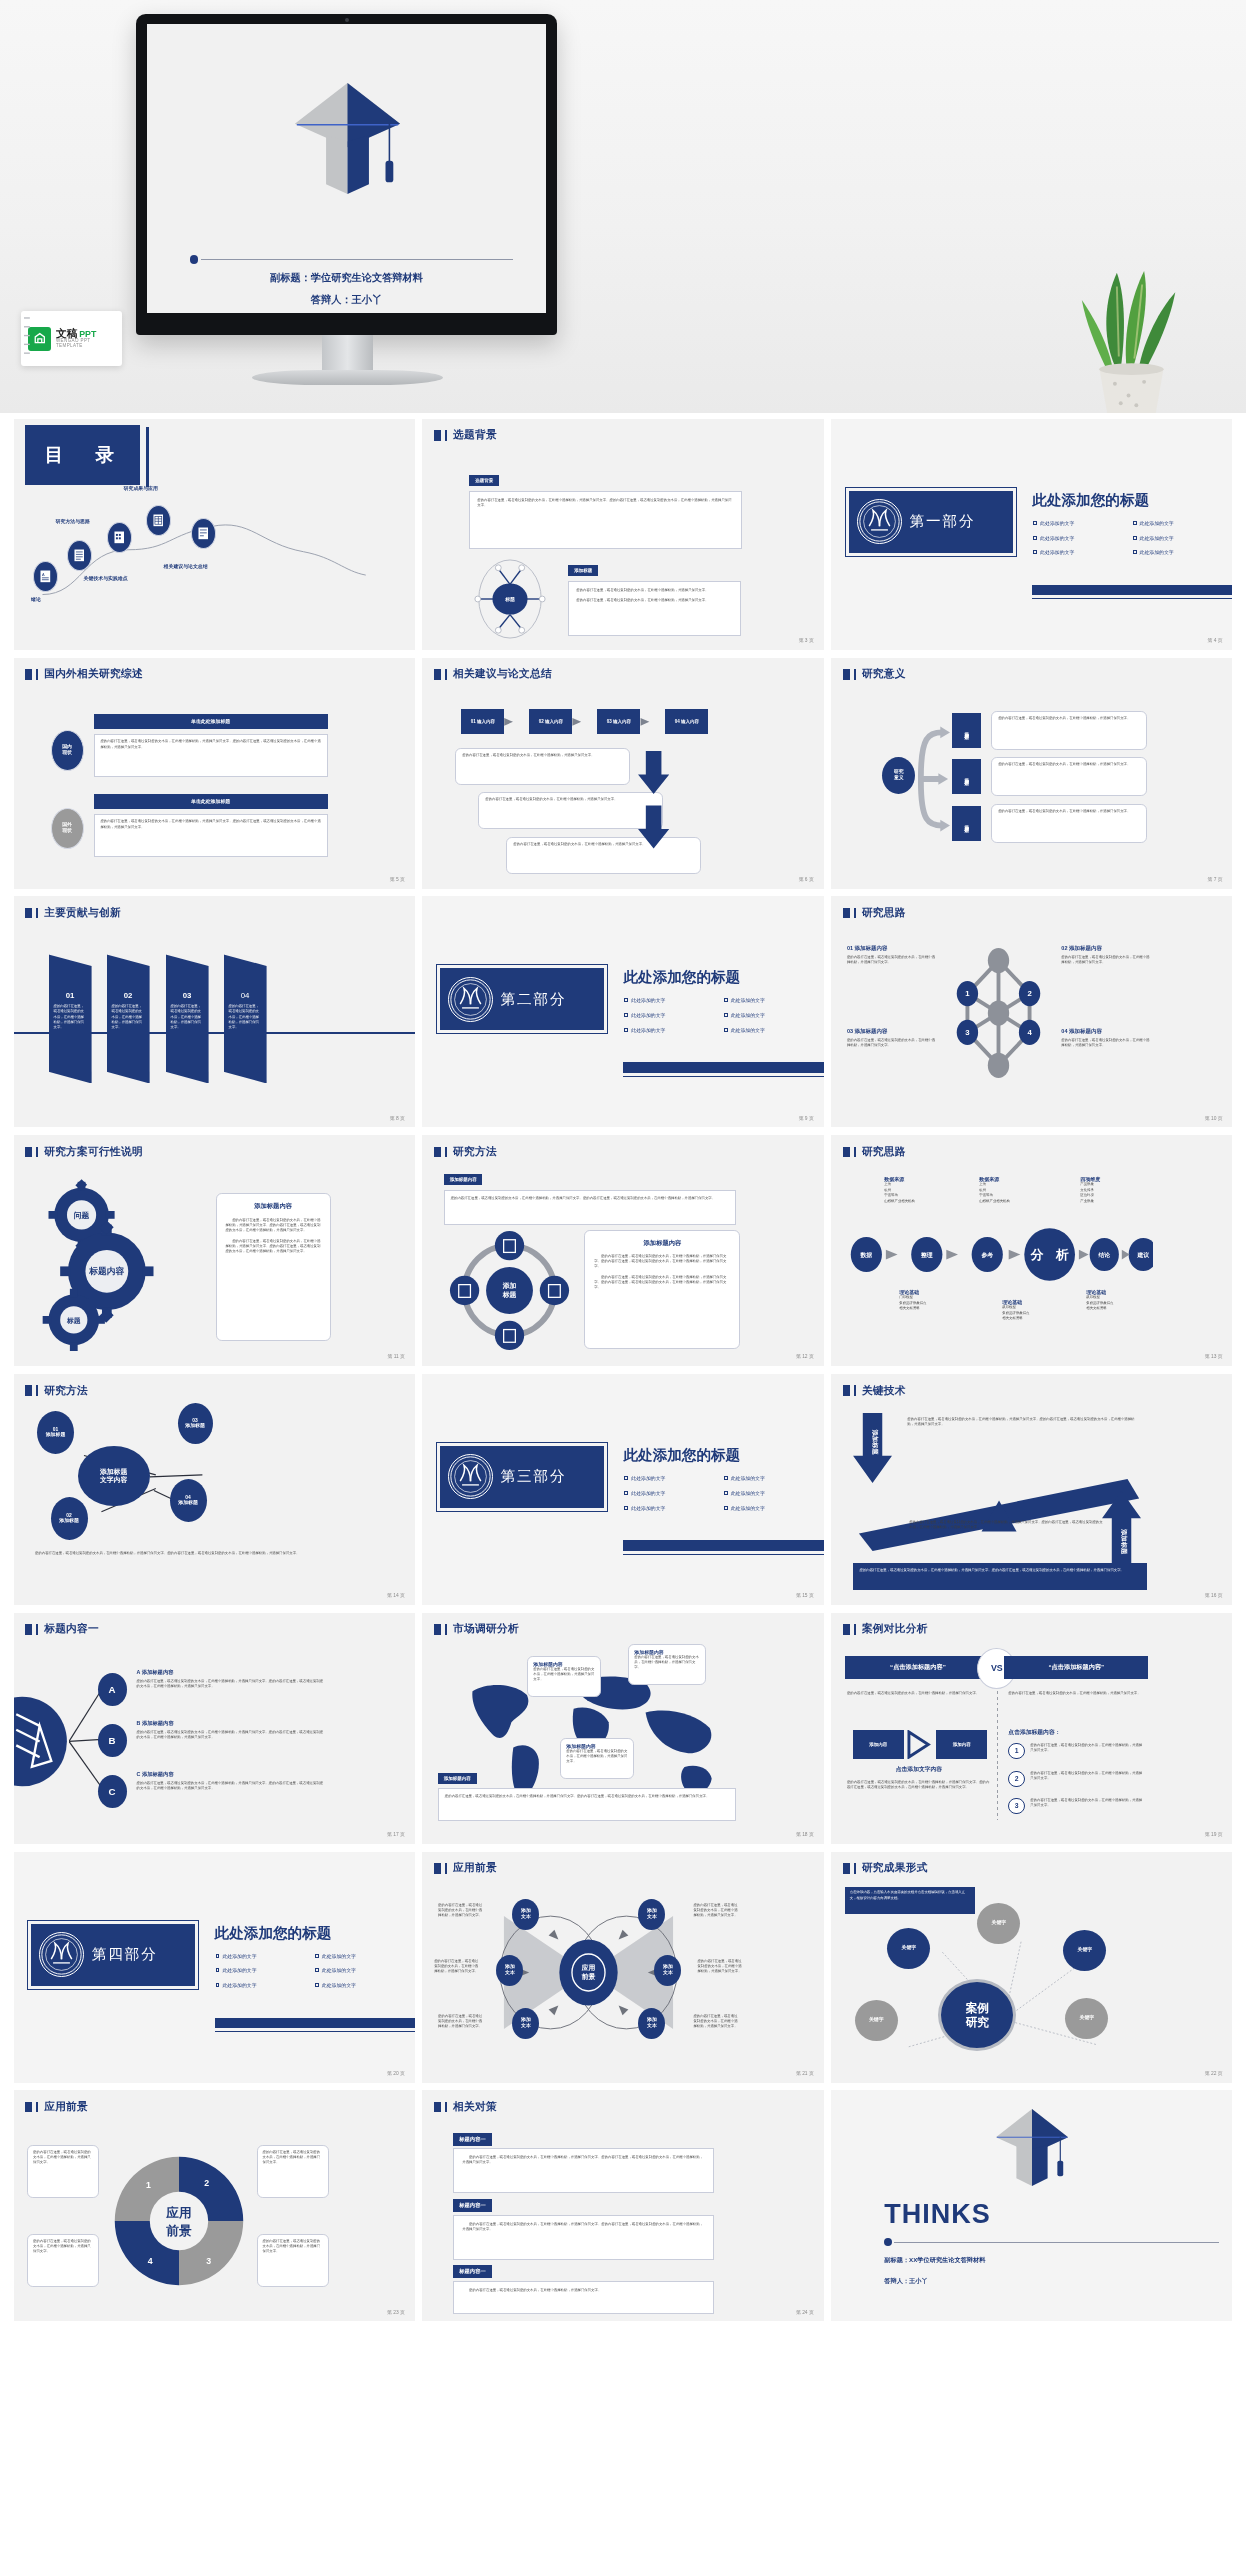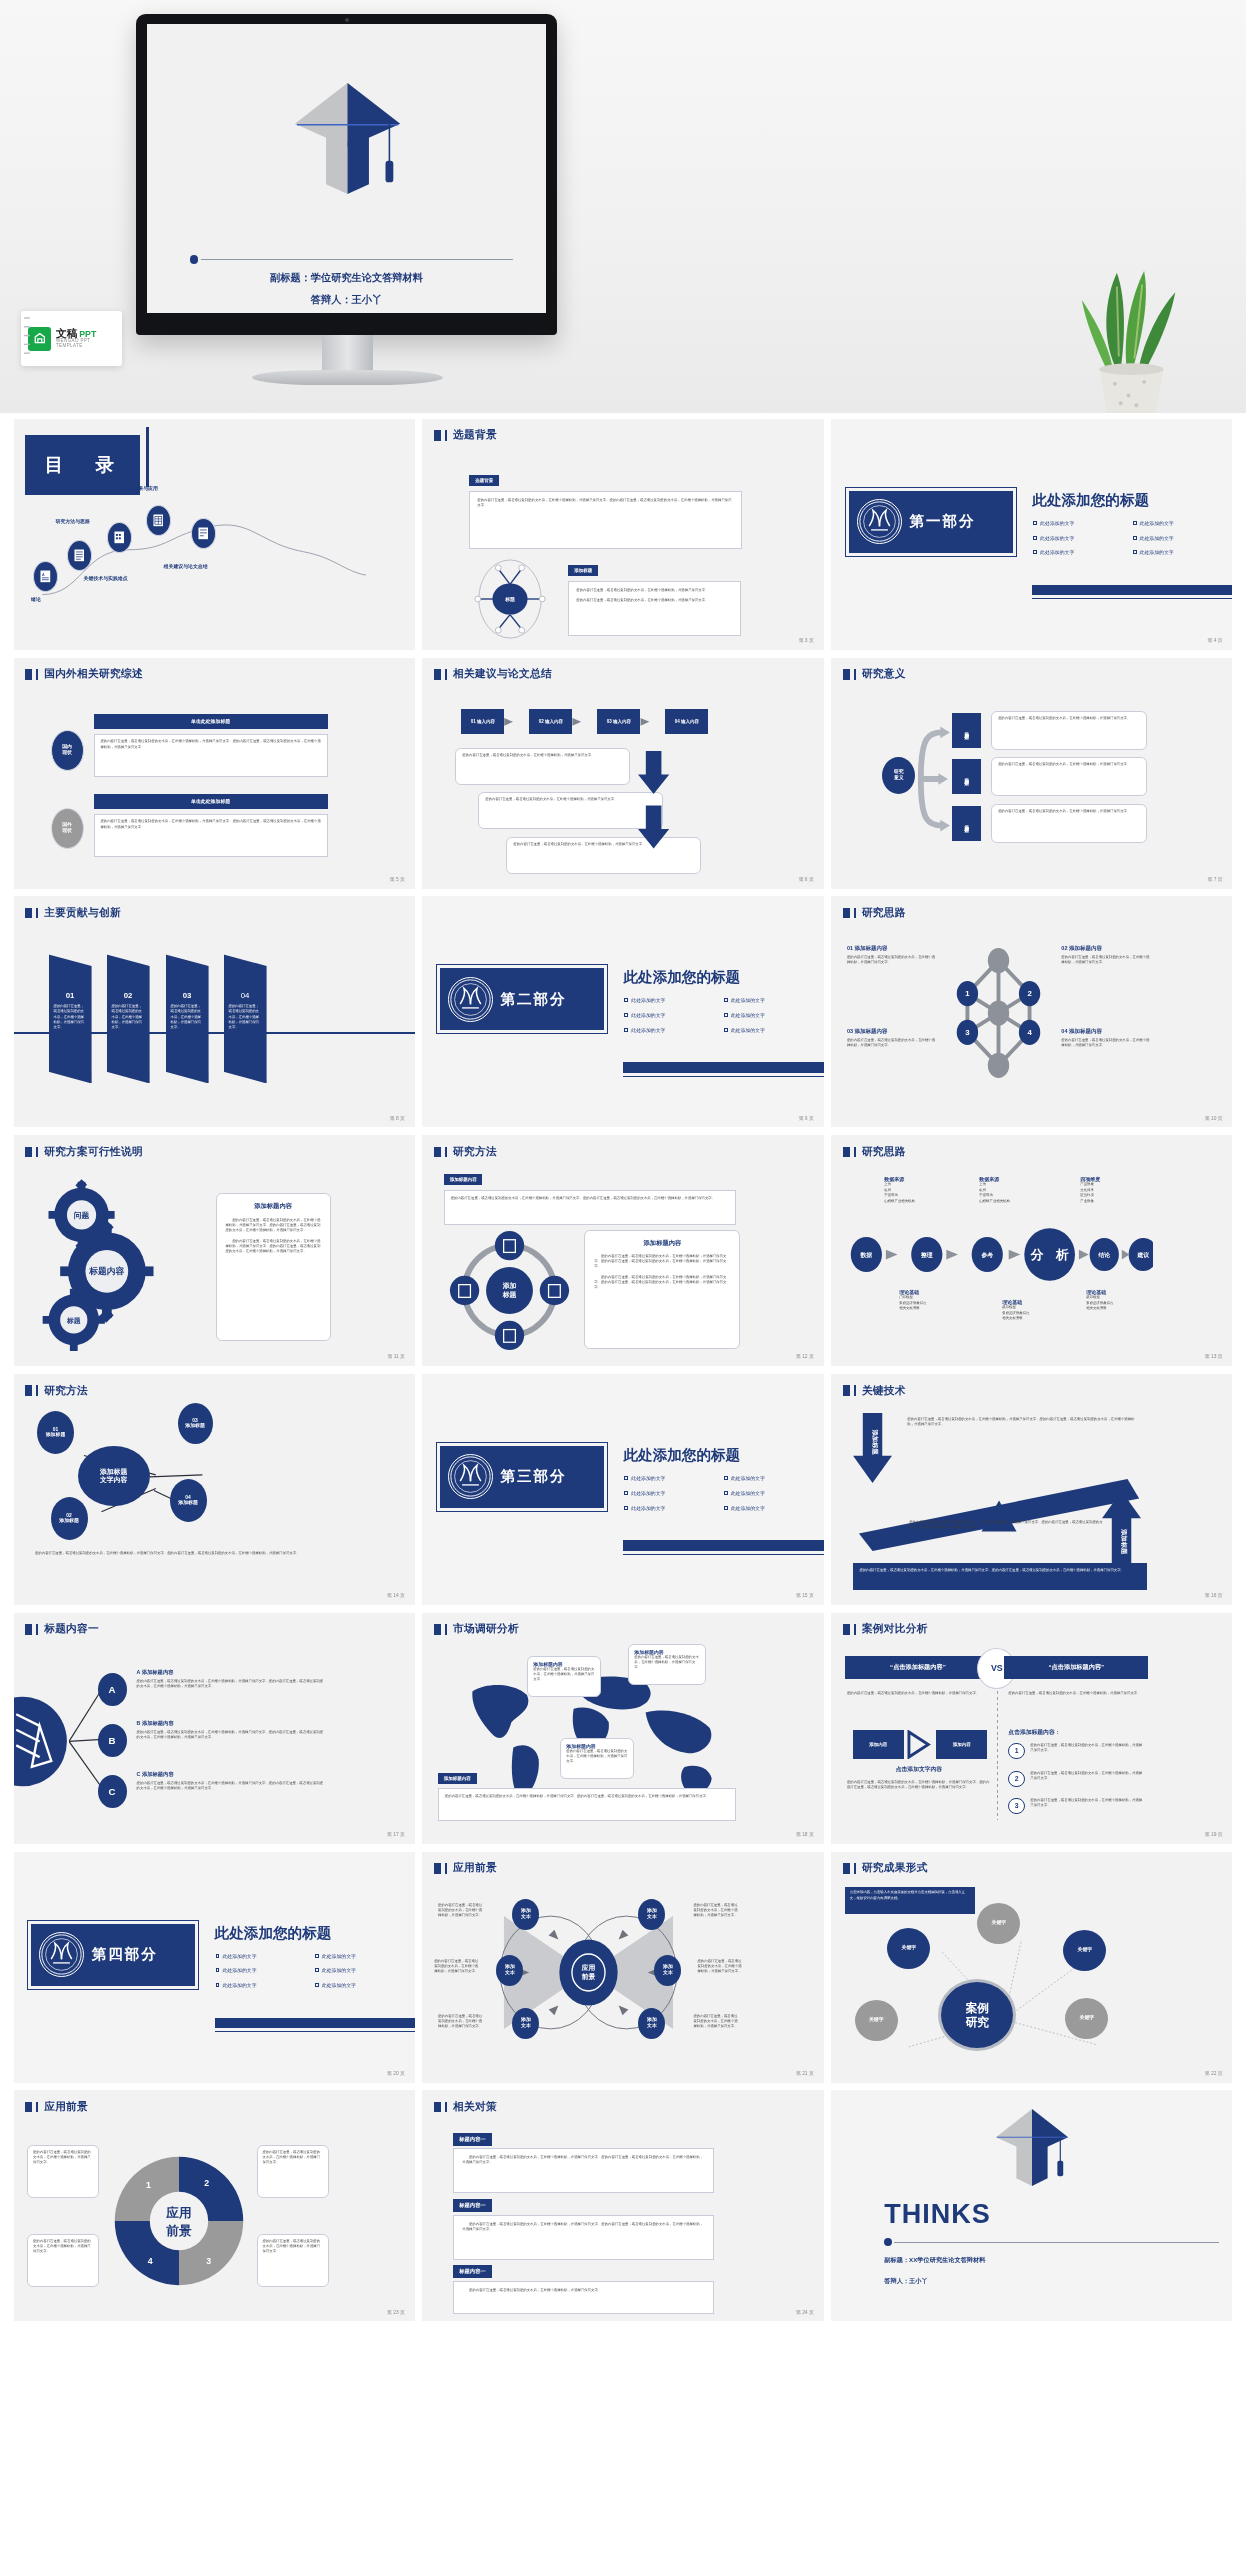--- a/index.html
+++ b/index.html
@@ -92,36 +92,36 @@
   .s-title .bar1 { width:6.8px; height:10.7px; background:#1f3a7a; }
   .s-title .bar2 { width:2.4px; height:10.7px; background:#1f3a7a; }
   .s-title .txt { font-size:10.7px; font-weight:700; color:#1f3a7a; margin-left:1.9px; letter-spacing:0.3px; }
 
   .pg { position:absolute; right:9.7px; bottom:6.8px; font-size:4.9px; color:#8a8a8a; }
 
   .tiny { font-size:3.4px; color:#3c3c3c; line-height:1.5; }
   .tinyw { font-size:3.4px; color:#ffffff; line-height:1.5; }
 
   
-  .cat-block { position:absolute; left:11.7px; top:16px; width:115px; height:60px; background:#1f3a7a;
+  .cat-block { position:absolute; left:11.7px; top:6px; width:115px; height:60px; background:#1f3a7a;
                display:flex; align-items:center; justify-content:center; }
   .cat-block span { color:#fff; font-size:18.5px; font-weight:700; letter-spacing:6.8px; }
   .cat-tick { position:absolute; left:132px; top:7.8px; width:3.9px; height:60px; background:#1f3a7a; }
   .cat-node { position:absolute; width:25px; height:31px; border-radius:12.7px/15.6px;
               background:#1f3a7a; border:1.9px solid #cfd4e2;
               display:flex; align-items:center; justify-content:center; }
   .cat-lbl { position:absolute; font-size:4.9px; font-weight:700; color:#1f3a7a; white-space:nowrap; }
 
   
   .sec-box { position:absolute; left:17.5px; top:72px; width:164px; height:62px; background:#1f3a7a;
              display:flex; align-items:center; padding-left:7.8px; gap:7.8px;
              outline:1px solid #1f3a7a; outline-offset:3.9px; }
   .sec-seal { width:45px; height:45px; border-radius:50%; border:1.9px solid #fff;
               display:flex; align-items:center; justify-content:center; flex:none; }
-  .sec-name { color:#fff; font-size:14.6px; font-weight:700; letter-spacing:1.9px; }
+  .sec-name { color:#fff; font-size:14.6px; font-weight:400; letter-spacing:1.9px; }
   .sec-head { position:absolute; left:201px; top:72px; font-size:14.6px; font-weight:700; color:#1f3a7a; }
   .sec-list { position:absolute; left:202px; top:101px; width:191px;
               display:grid; grid-template-columns:1fr 1fr; gap:8.8px 7.8px; }
   .sec-li { display:flex; align-items:center; gap:2.9px; font-size:4.9px; color:#1f3a7a; }
   .sec-li i { width:3.9px; height:3.9px; border:1px solid #1f3a7a; display:inline-block; flex:none; }
   .sec-bar { position:absolute; left:201px; top:166px; width:206px; height:10.7px; background:#1f3a7a; }
   .sec-bar::after { content:""; position:absolute; left:0; right:0; bottom:-3.9px; height:1px; background:#1f3a7a; }
 
   
   .bx { position:absolute; background:#fff; border:1px solid #c9cddb; }

